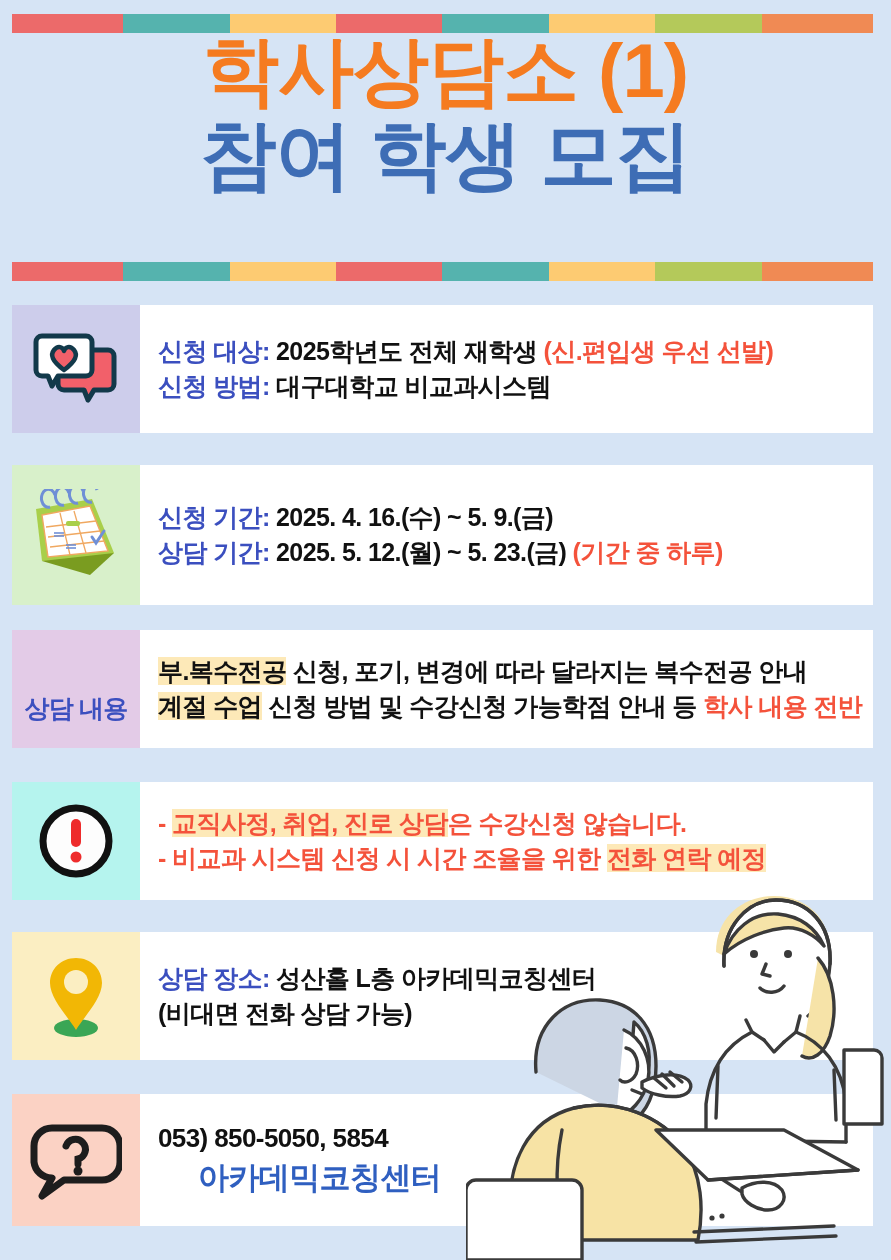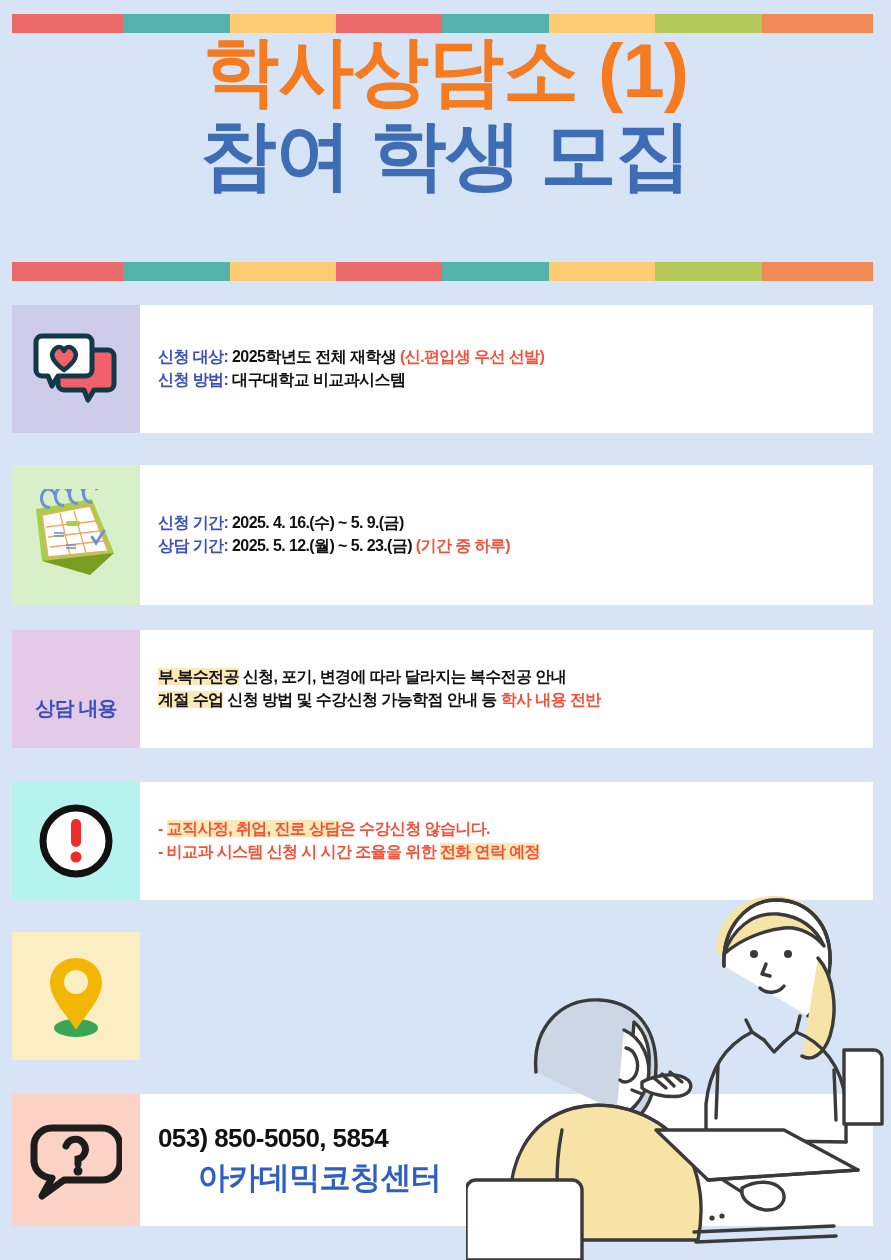--- a/index.html
+++ b/index.html
@@ -64,35 +64,35 @@
   .row-body {
     flex: 1 1 auto;
     background: #ffffff;
     display: flex;
     flex-direction: column;
     justify-content: center;
     padding: 0 0 0 18px;
     box-sizing: border-box;
   }
   .line {
-    font-size: 16px;
+    font-size: 25px;
     font-weight: 700;
     color: #111111;
     letter-spacing: -0.6px;
     white-space: nowrap;
     line-height: 1.42;
   }
   .lbl   { color: #3b4fbf; }
   .red   { color: #f4523b; }
   .hl    { background: #fde9b8; }
   .blue-strong { color: #2f5fc0; }
 
   
   .icon-label {
-    font-size: 20px;
+    font-size: 25px;
     font-weight: 700;
     color: #3b4fbf;
     letter-spacing: -0.8px;
     white-space: nowrap;
     margin-top: 38px;
   }
 
   
   .illustration {
     position: absolute;
@@ -232,20 +232,29 @@
 </div>
 
 <div class="row" style="top:932px;height:128px;background:transparent;">
   <div class="row-icon" style="background:#fbeec2">
     <svg width="70" height="92" viewBox="0 0 70 92">
       <ellipse cx="35" cy="78" rx="22" ry="9" fill="#3aa655"></ellipse>
       <path d="M35 8 C20 8 9 19 9 33 C9 49 28 68 35 80 C42 68 61 49 61 33 C61 19 50 8 35 8 Z" fill="#f2b705"></path>
       <circle cx="35" cy="32" r="12" fill="#fbeec2"></circle>
     </svg>
   </div>
+  <div class="row-body">
+    <div class="line">
+      <span class="lbl">상담 장소:</span>
+      <span>성산홀 L층 아카데믹코칭센터</span>
+    </div>
+    <div class="line">
+      <span>(비대면 전화 상담 가능)</span>
+    </div>
+  </div>
 </div>
 
 <div class="row" style="top:1094px;height:132px;background:transparent;">
   <div class="row-icon" style="background:#fbd2c4">
     <svg width="92" height="84" viewBox="0 0 92 84">
       <path d="M22 10 h50 a18 18 0 0 1 18 18 v16 a18 18 0 0 1 -18 18 h-38 l-22 16 l10 -18 a18 18 0 0 1 -18 -16 v-16 a18 18 0 0 1 18 -18 z" fill="none" stroke="#1d1d1d" stroke-width="7" stroke-linejoin="round"></path>
       <path d="M36 28 a10 10 0 1 1 12 13 v5" fill="none" stroke="#1d1d1d" stroke-width="7" stroke-linecap="round"></path>
       <circle cx="48" cy="53" r="4.5" fill="#1d1d1d"></circle>
     </svg>
   </div>

